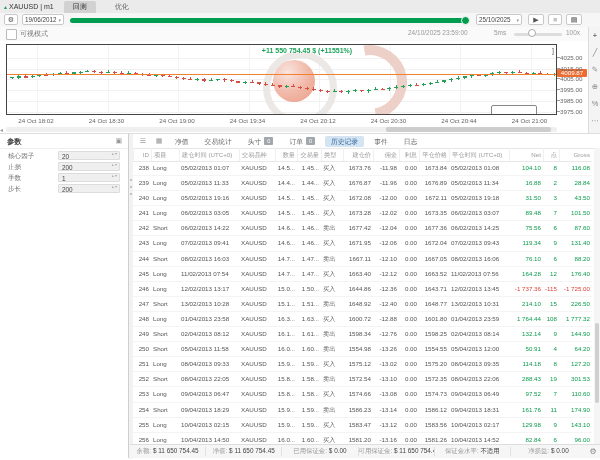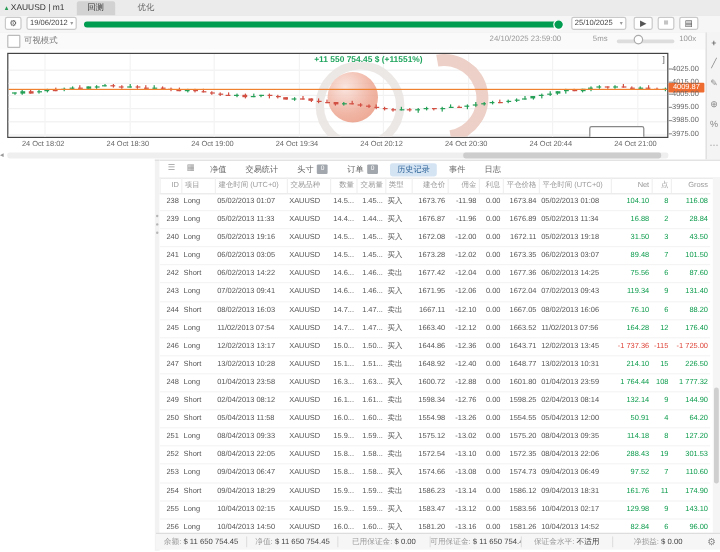--- a/index.html
+++ b/index.html
@@ -372,20 +372,40 @@
 
   <div id="rtools" class="abs">
       <div class="rtool first">+</div>
       <div class="rtool">╱</div>
       <div class="rtool">✎</div>
       <div class="rtool">⊕</div>
       <div class="rtool">%</div>
       <div class="rtool">⋯</div>
     </div>
 
+  <div id="params" class="abs">
+    <div id="params-header">
+      <div id="params-title">参数</div>
+      <div id="params-gear">▣</div>
+    </div>
+    <div id="pfields">
+        <div class="pfield-label" style="top: 18px;">核心因子</div>
+        <div class="pfield-input" style="top: 17px;">20<div class="spin">▴
+▾</div></div>
+        <div class="pfield-label" style="top: 29px;">止损</div>
+        <div class="pfield-input" style="top: 28px;">200<div class="spin">▴
+▾</div></div>
+        <div class="pfield-label" style="top: 40px;">手数</div>
+        <div class="pfield-input" style="top: 39px;">1<div class="spin">▴
+▾</div></div>
+        <div class="pfield-label" style="top: 51px;">步长</div>
+        <div class="pfield-input" style="top: 50px;">200<div class="spin">▴
+▾</div></div>
+      </div>
+  </div>
 
   <div id="splitter" class="abs">
     <div class="sdot" style="top:45px;"></div>
     <div class="sdot" style="top:52px;"></div>
     <div class="sdot" style="top:59px;"></div>
   </div>
 
   <div id="rightmain" class="abs">
     <div id="btabs">
       <div class="ticon">☰</div>

